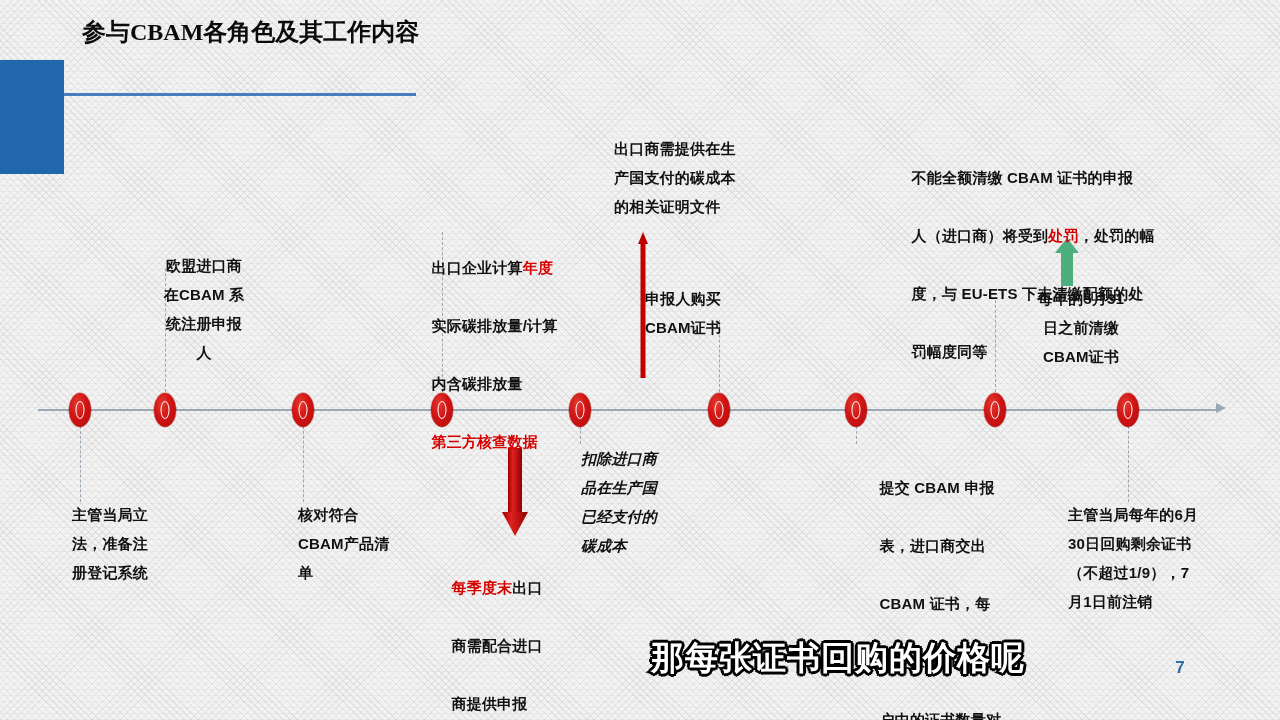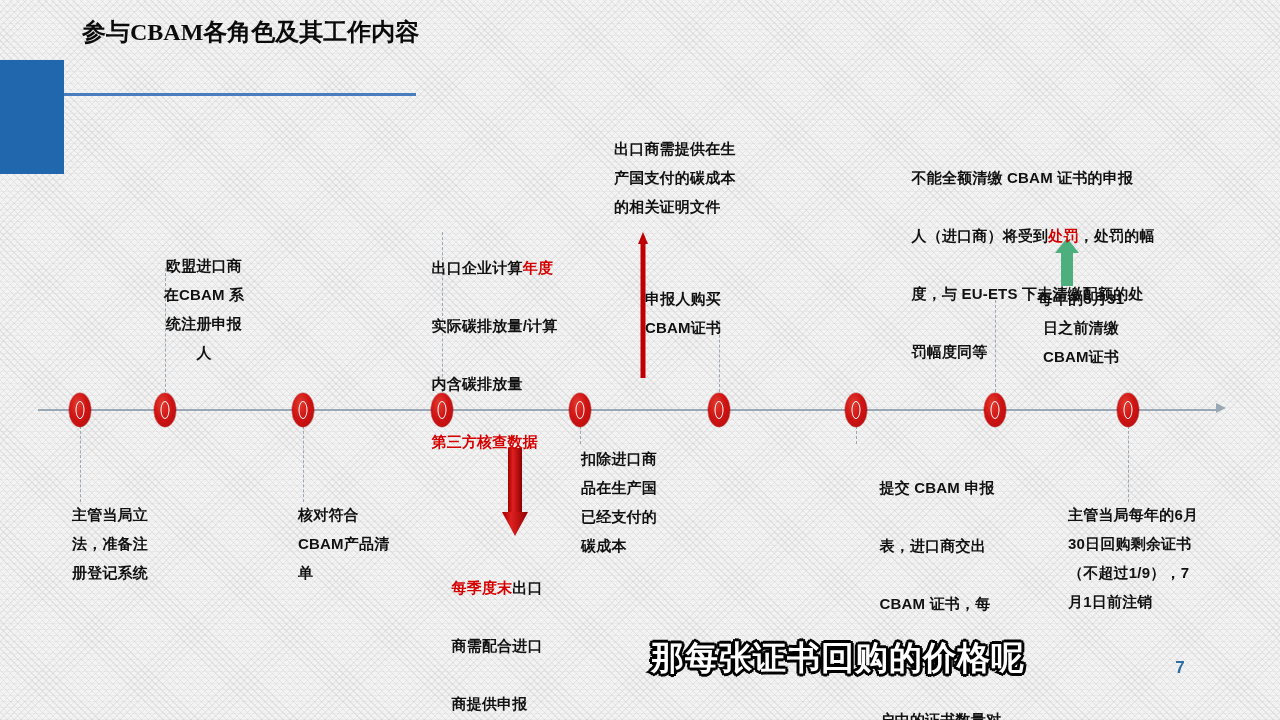--- a/index.html
+++ b/index.html
@@ -234,21 +234,21 @@
 单</div>
 
   <div class="note" style="left:434px; top:544px; width:146px;">
     <span class="hl">每季度末</span><span>出口</span><br>
     <span>商需配合进口</span><br>
     <span>商提供申报</span><br>
     <br>
     
   </div>
 
-  <div class="note" style="left:581px; top:444px; width:124px;">扣除进口商
+  <div class="note" style="left:581px; top:444px; width:124px;font-style:italic;">扣除进口商
 品在生产国
 已经支付的
 碳成本</div>
 
   <div class="note" style="left:862px; top:444px; width:186px;">
     <span>提交 CBAM 申报</span><br>
     <span>表，进口商交出</span><br>
     <span>CBAM 证书，每</span><br>
     <span>季度末其CBAM账</span><br>
     <span>户中的证书数量对</span><br>

